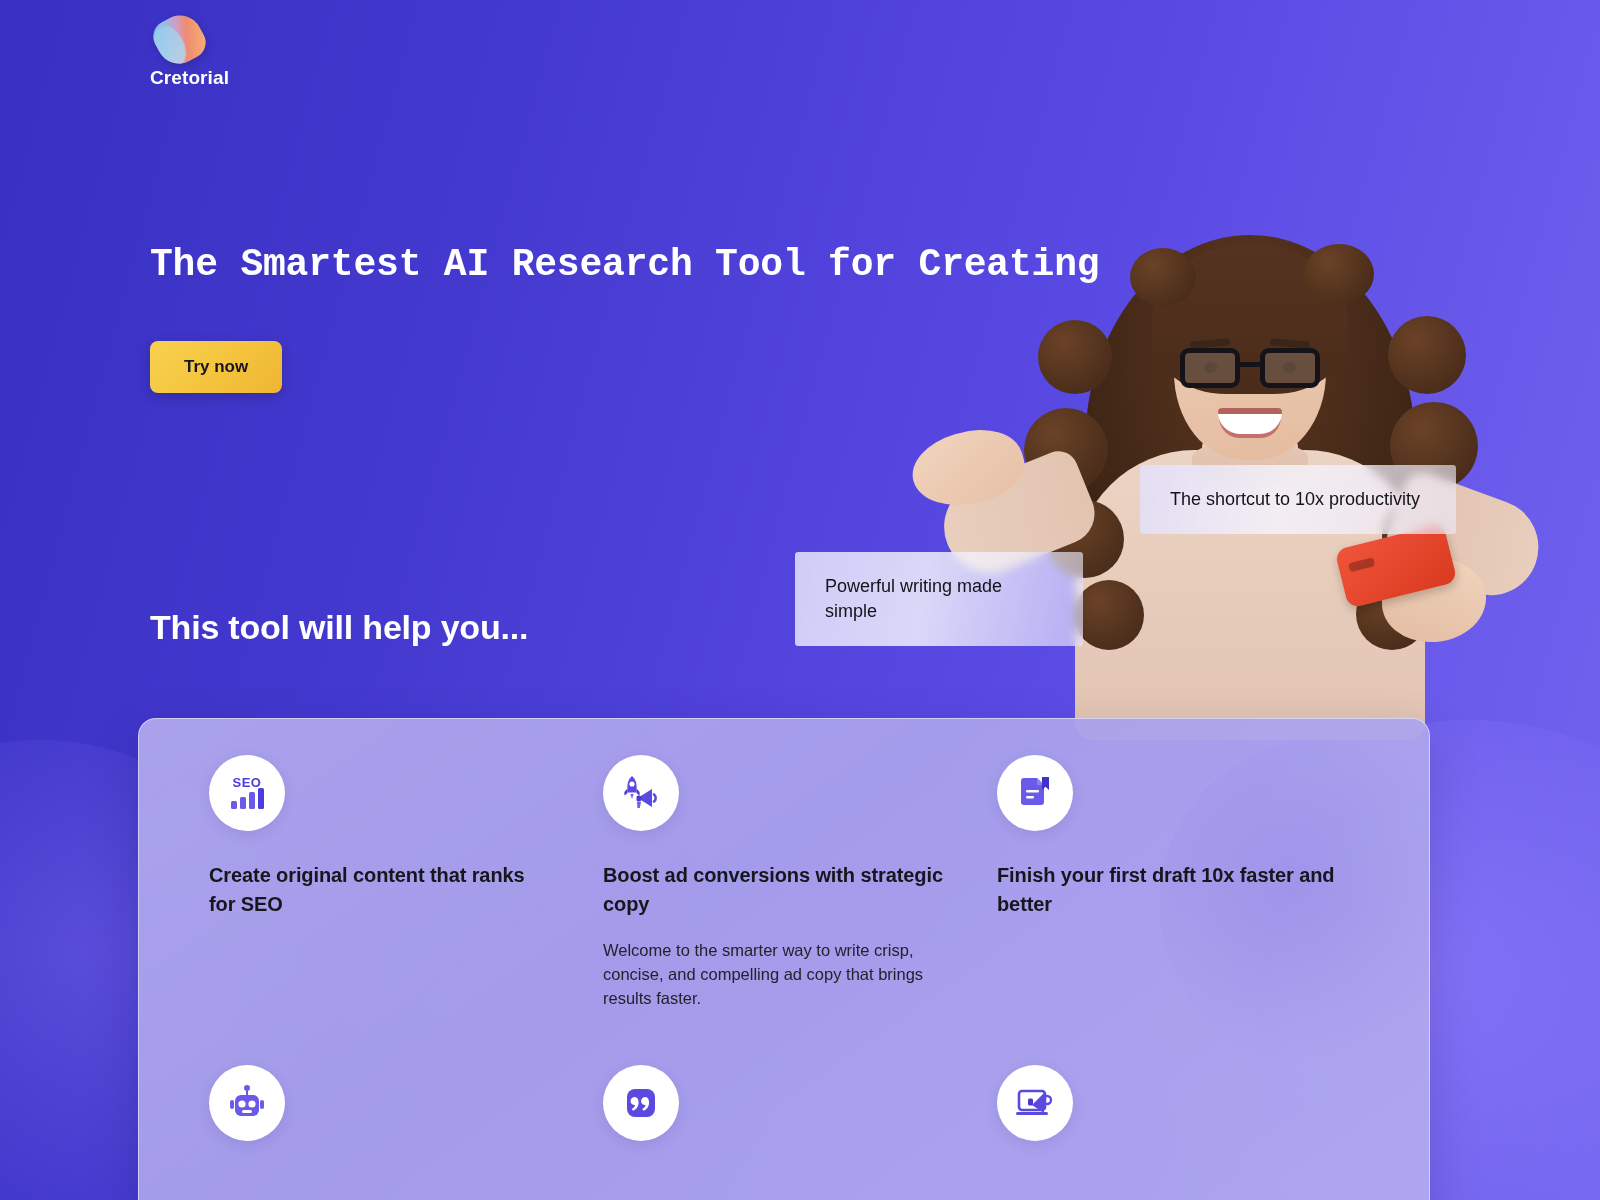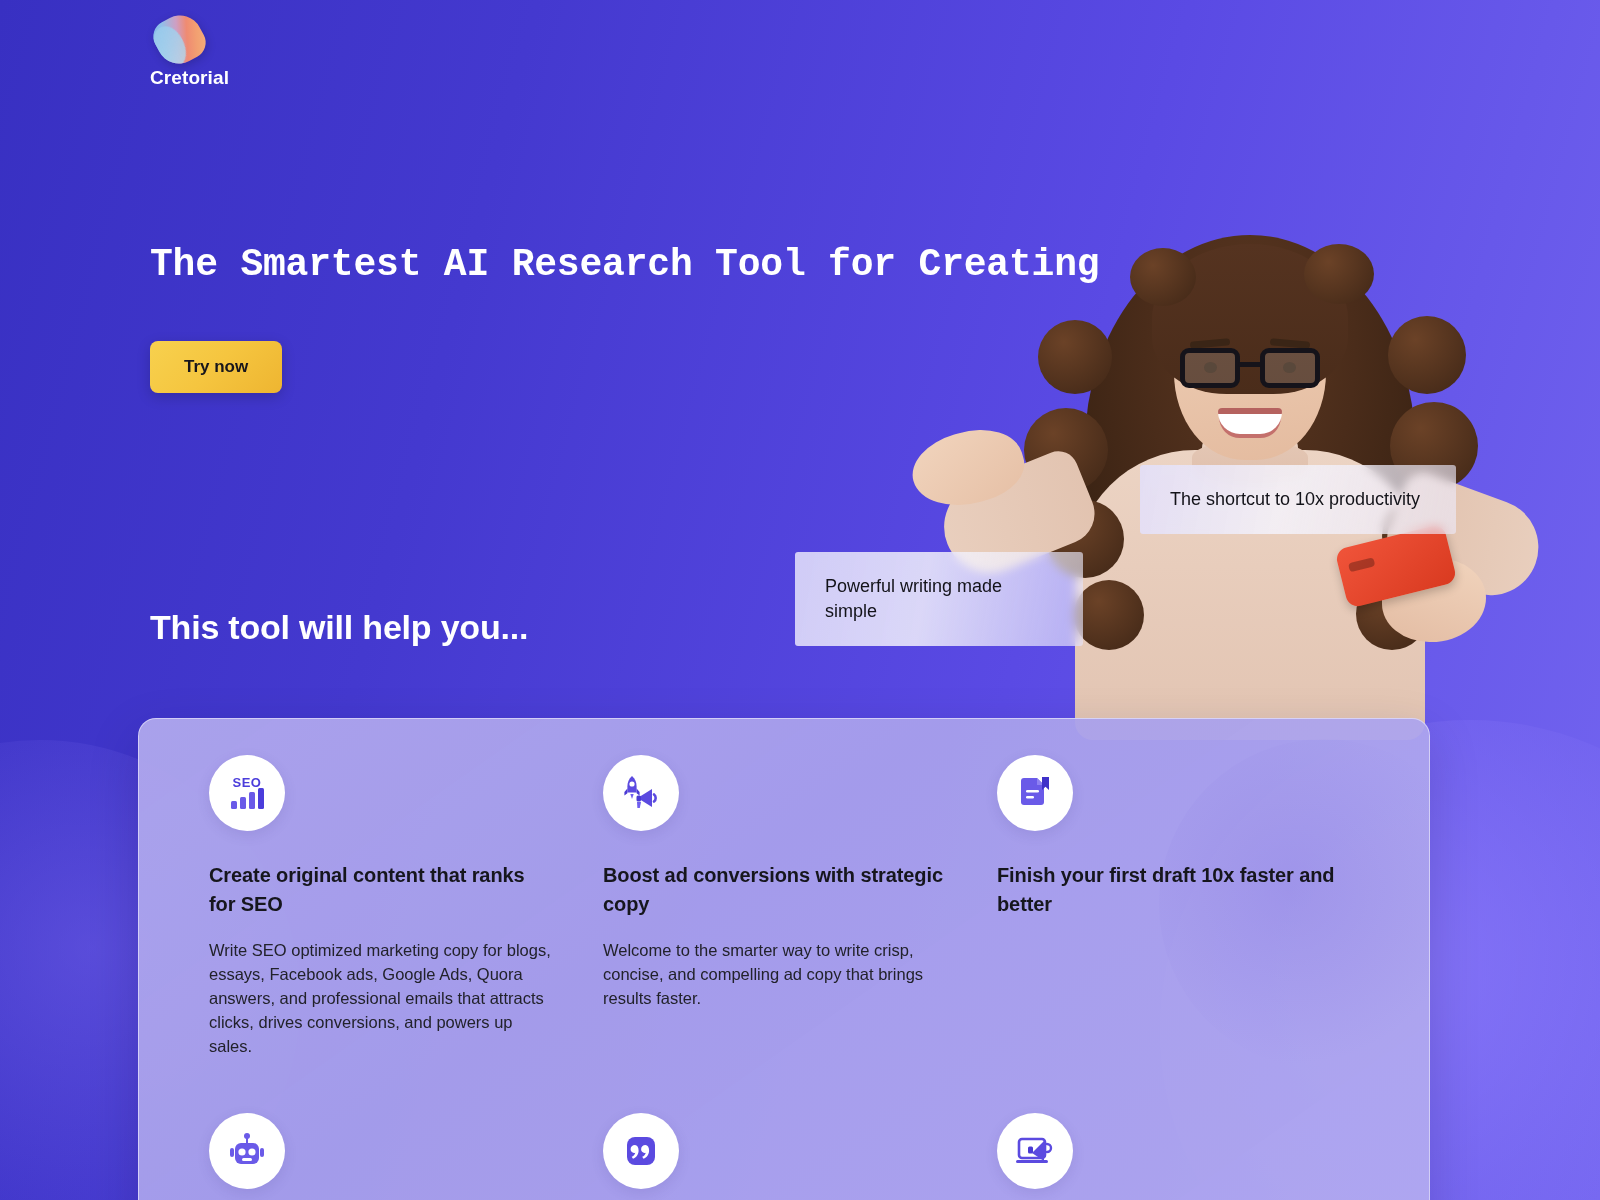--- a/index.html
+++ b/index.html
@@ -331,21 +331,20 @@
       <div class="icon-circle">
         <svg width="44" height="40" viewBox="0 0 44 40">
           <text x="22" y="14" font-family="Liberation Sans, sans-serif" font-size="13" font-weight="700" fill="#4b3ddb" text-anchor="middle" letter-spacing="0.5">SEO</text>
           <rect x="6" y="28" width="6" height="8" rx="1.5" fill="#6a5ae8"></rect>
           <rect x="15" y="24" width="6" height="12" rx="1.5" fill="#6a5ae8"></rect>
           <rect x="24" y="19" width="6" height="17" rx="1.5" fill="#6a5ae8"></rect>
           <rect x="33" y="15" width="6" height="21" rx="1.5" fill="#4b3ddb"></rect>
         </svg>
       </div>
       <div class="card-title">Create original content that ranks for SEO</div>
-      <div class="card-body">Write SEO optimized marketing copy for blogs, essays, Facebook ads, Google Ads, Quora answers, and professional emails that attracts clicks, drives conversions, and powers up sales.</div>
     </div>
 
     <div class="cell">
       <div class="icon-circle">
         <svg width="44" height="42" viewBox="0 0 44 42">
           <path d="M13 4c3.2 2.6 4.6 6.6 4.6 10.4v6.2H8.4v-6.2C8.4 10.6 9.8 6.6 13 4z" fill="#5b4ae0"></path>
           <circle cx="13" cy="12" r="2.6" fill="#fff"></circle>
           <path d="M8.4 16.5 5.4 20v3.4l3-2.1zM17.6 16.5l3 3.5v3.4l-3-2.1z" fill="#4a3ad4"></path>
           <path d="M11.3 22h3.4l-1.7 5z" fill="#6f5ef0"></path>
           <path d="M21 24.5 33 17v18l-12-7.5z" fill="#5b4ae0"></path>

